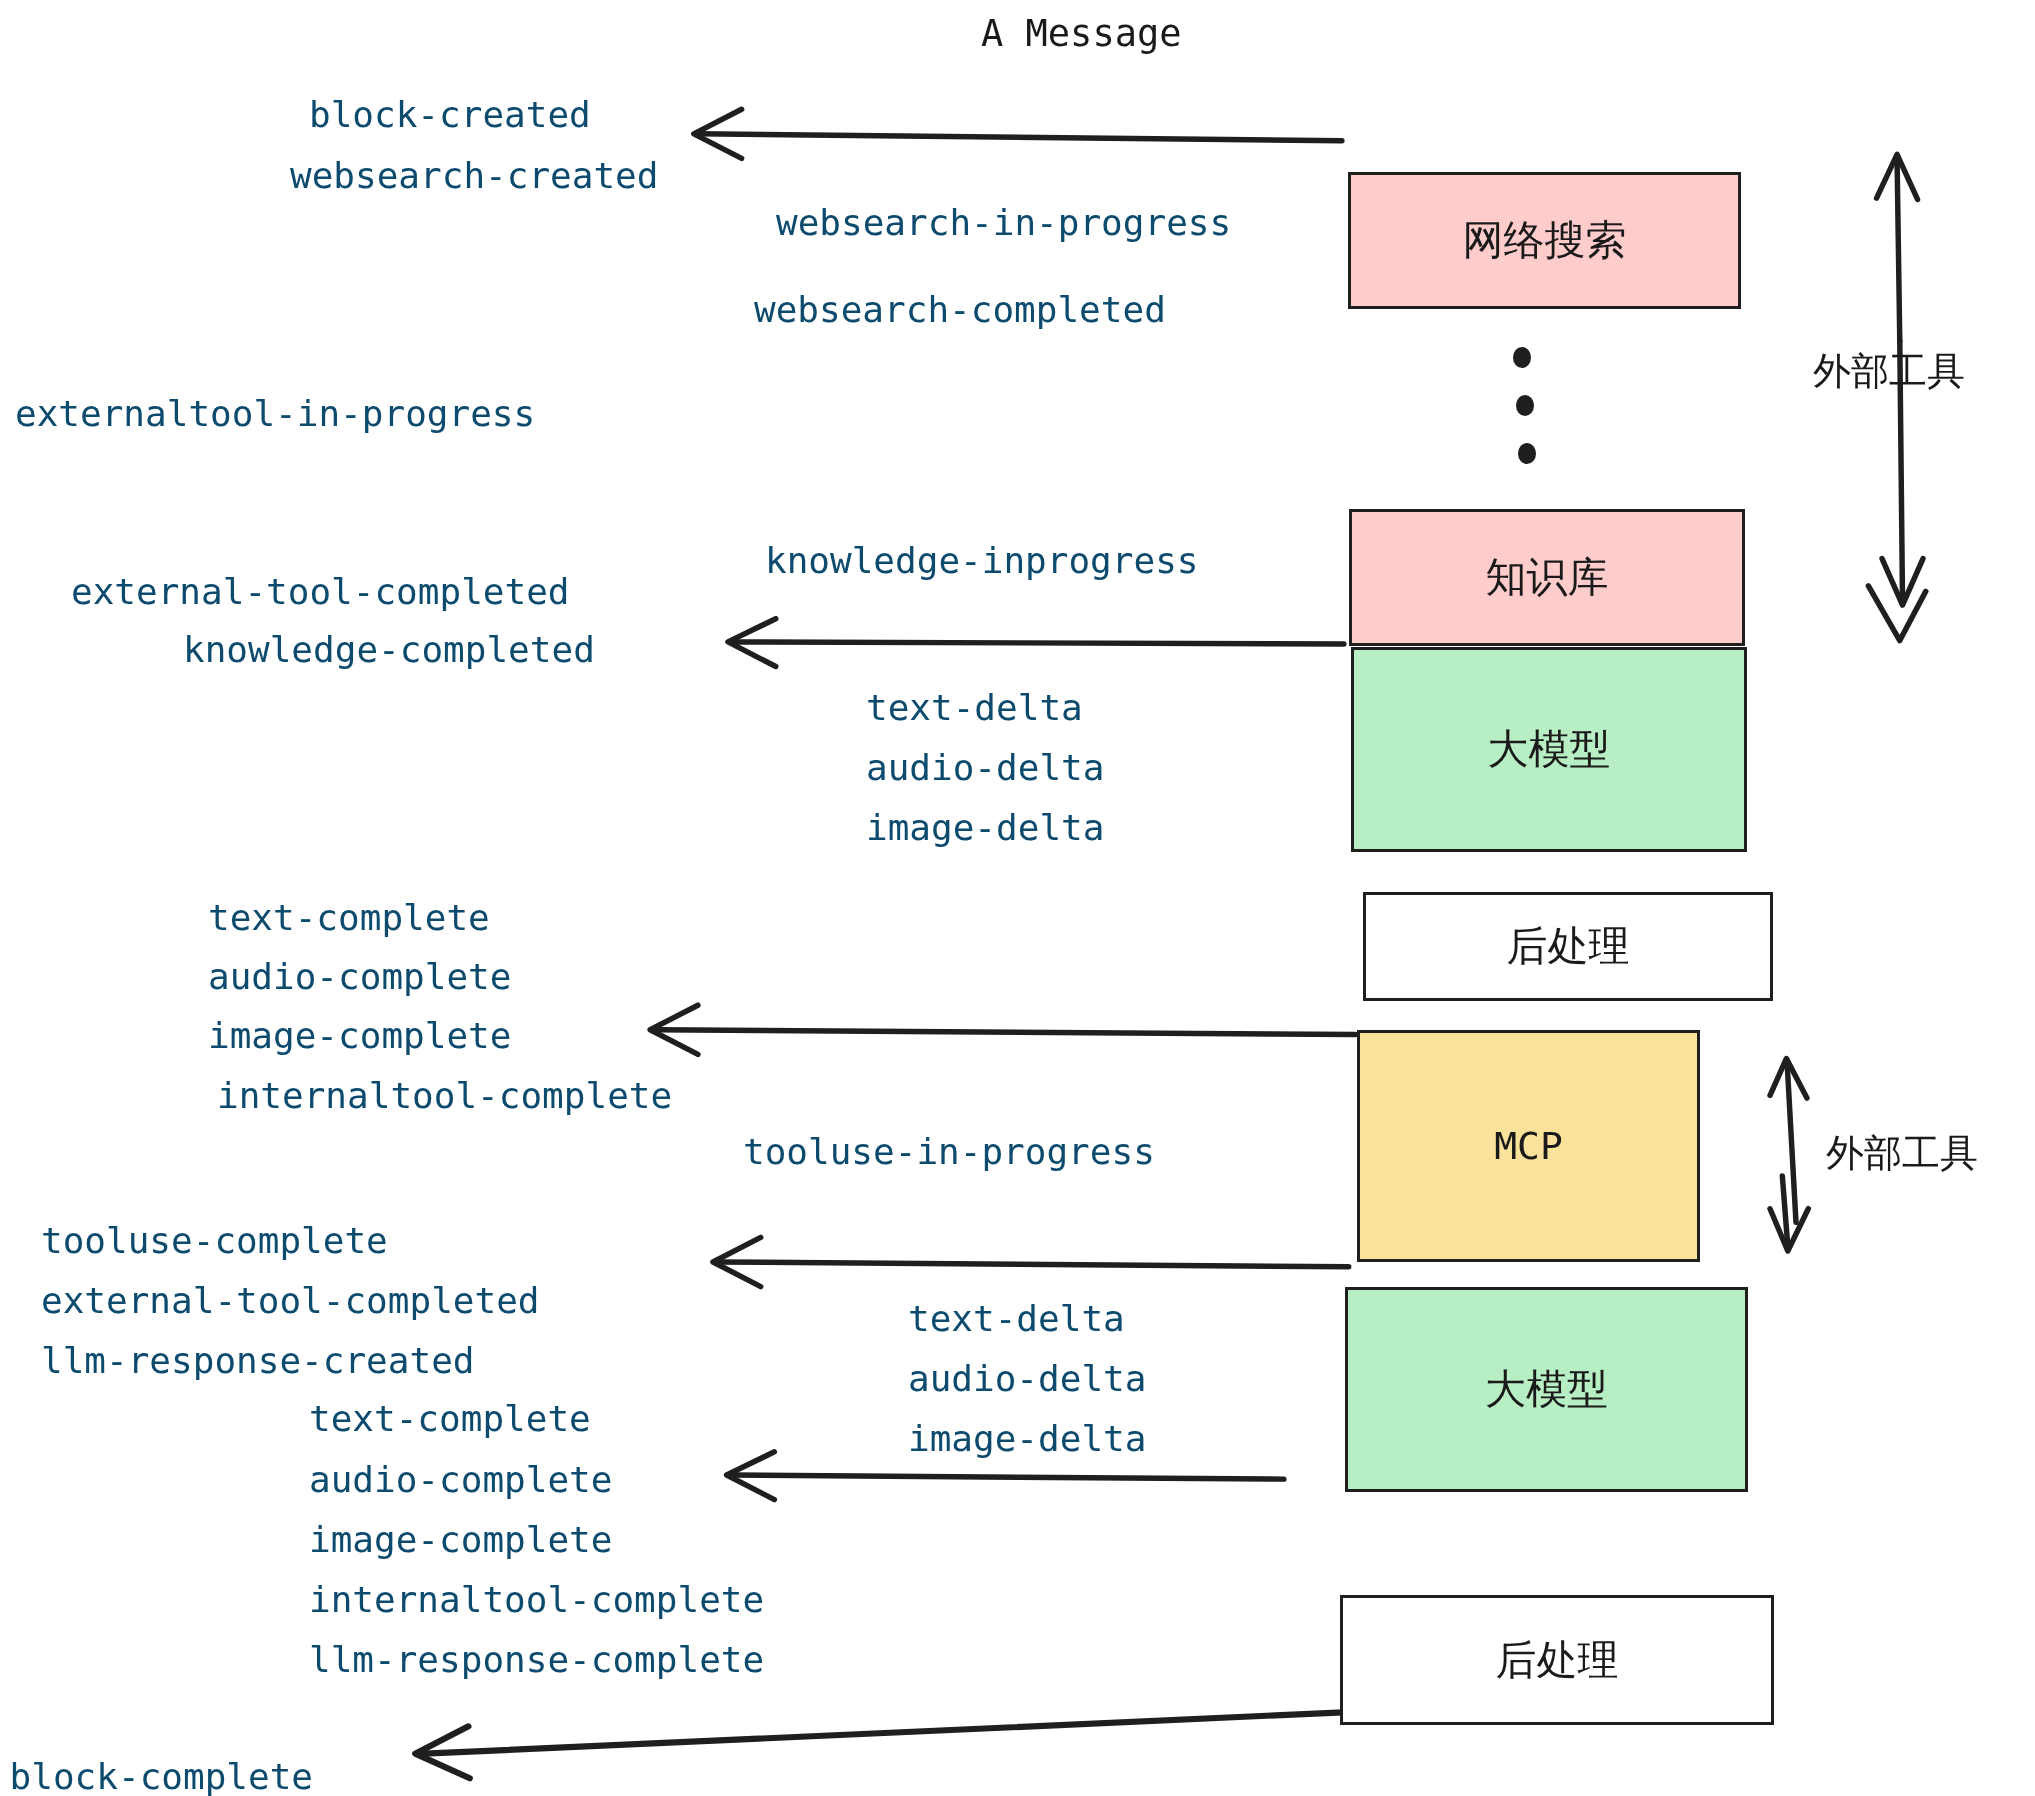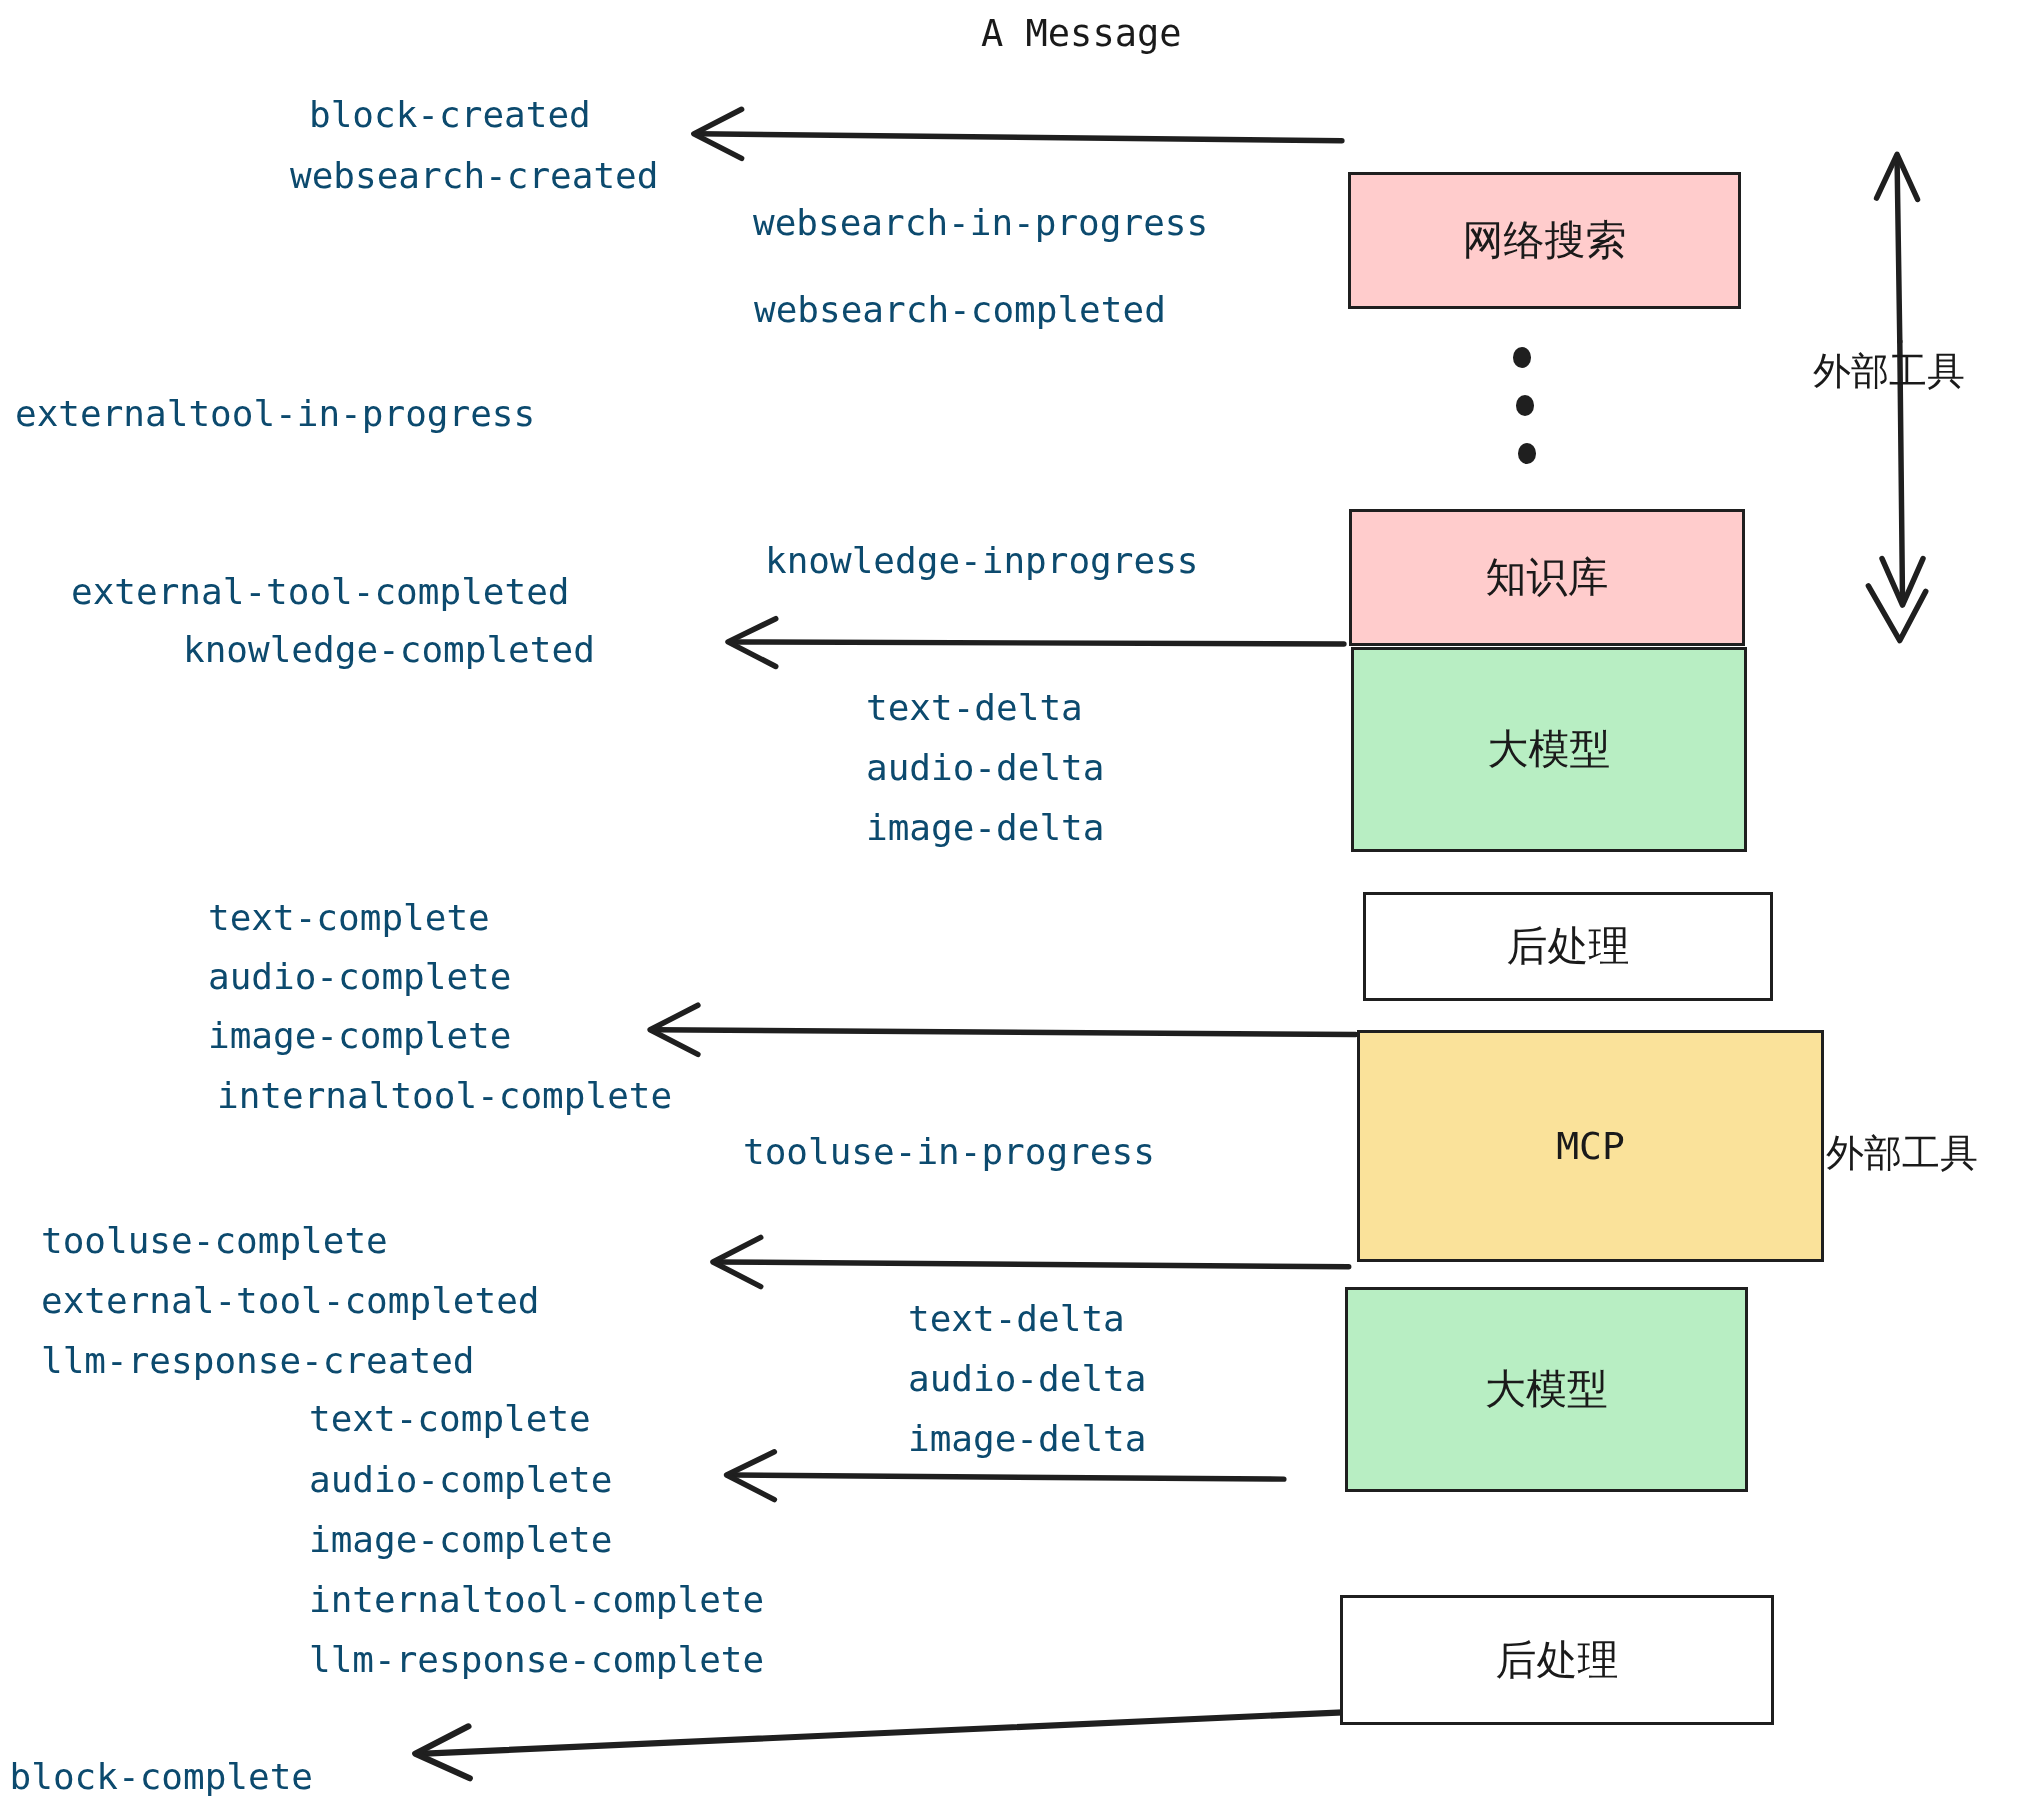--- a/index.html
+++ b/index.html
@@ -122,21 +122,21 @@
       <path d="M2592 1604 L2616 1550 L2646 1608" stroke="#1f1f1f" stroke-width="8" fill="none" stroke-linecap="round" stroke-linejoin="round"></path>
       <path d="M2610 1722 L2618 1825" stroke="#1f1f1f" stroke-width="8" fill="none" stroke-linecap="round"></path>
       <path d="M2592 1770 L2618 1832 L2648 1770" stroke="#1f1f1f" stroke-width="8" fill="none" stroke-linecap="round" stroke-linejoin="round"></path>
     </g>
   </svg>
 
   <div class="title" style="left:981px; top:15px;">A Message</div>
 
   <div class="lbl" style="left:309px;  top:97px;">block-created</div>
   <div class="lbl" style="left:290px;  top:158px;">websearch-created</div>
-  <div class="lbl" style="left:753px; top:205px;">websearch-in-progress</div>
+  <div class="lbl" style="left:776px; top:205px;">websearch-in-progress</div>
   <div class="lbl" style="left:754px; top:292px;">websearch-completed</div>
   <div class="lbl" style="left:15px;   top:396px;">externaltool-in-progress</div>
 
   <div class="lbl" style="left:765px; top:543px;">knowledge-inprogress</div>
   <div class="lbl" style="left:71px;  top:574px;">external-tool-completed</div>
   <div class="lbl" style="left:183px;  top:632px;">knowledge-completed</div>
 
   <div class="lbl" style="left:866px; top:690px;">text-delta</div>
   <div class="lbl" style="left:866px; top:750px;">audio-delta</div>
   <div class="lbl" style="left:866px; top:810px;">image-delta</div>
@@ -174,21 +174,21 @@
   </div>
 
   <div class="box" style="left:1351px; top:647px;  width:396px;  height:205px;  background:#B8EEC3;">
     <span>大模型</span>
   </div>
 
   <div class="box" style="left:1363px; top:892px; width:410px;  height:109px;  background:#FFFFFF;">
     <span>后处理</span>
   </div>
 
-  <div class="box mono" style="left:1357px; top:1030px; width:467px; height:232px; background:#FAE29A;">
+  <div class="box mono" style="left:1357px; top:1030px; width:343px; height:232px; background:#FAE29A;">
     <span>MCP</span>
   </div>
 
   <div class="box" style="left:1345px; top:1287px; width:403px;  height:205px;  background:#B8EEC3;">
     <span>大模型</span>
   </div>
 
   <div class="box" style="left:1340px; top:1595px; width:434px;  height:130px;  background:#FFFFFF;">
     <span>后处理</span>
   </div>

